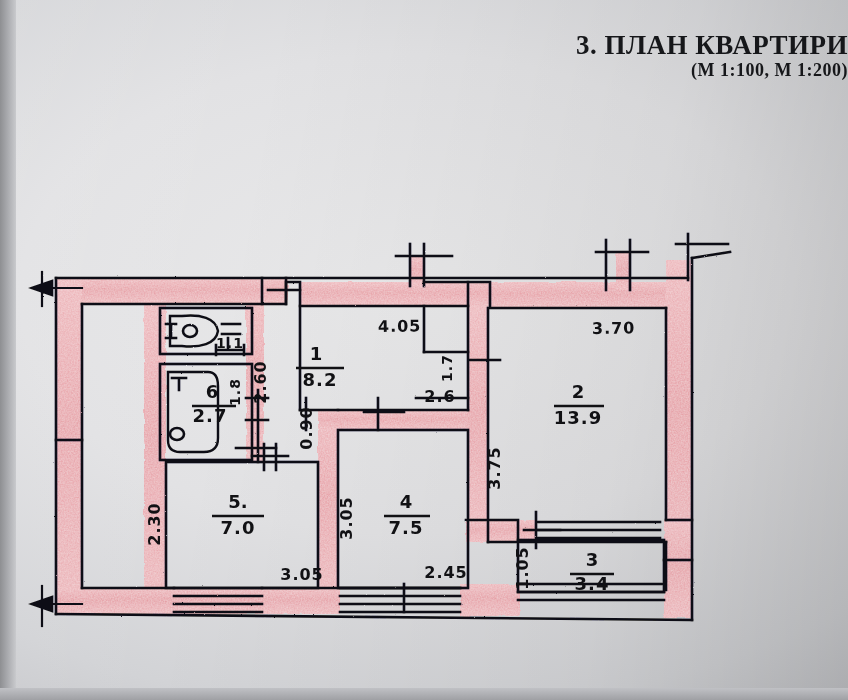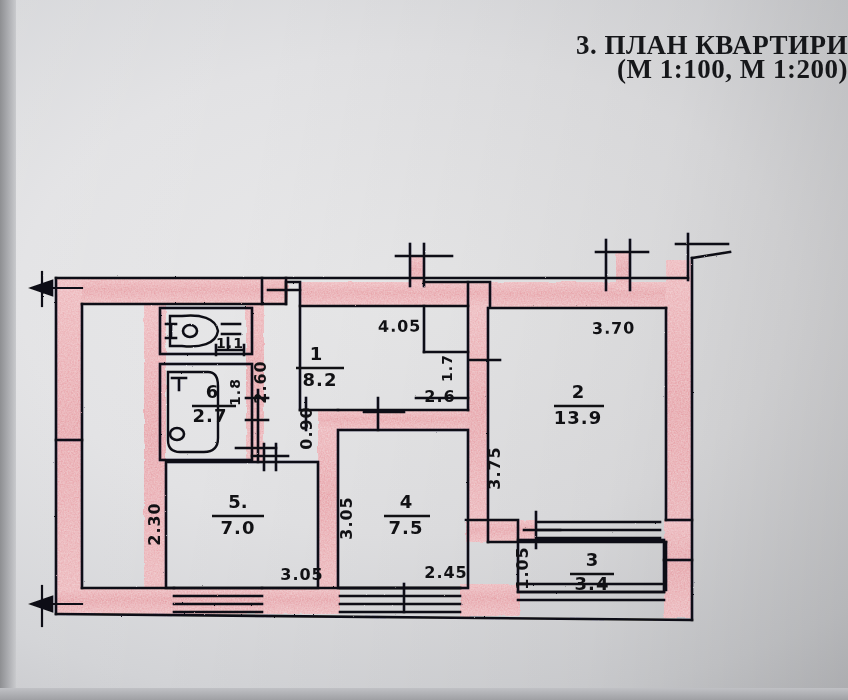--- a/index.html
+++ b/index.html
@@ -43,21 +43,21 @@
   
   .title {
     position: absolute;
     left: 0; right: 0;
     text-align: right;
     font-weight: bold;
     color: #16171a;
     letter-spacing: 0.5px;
   }
   #title-line1 { top: 30px; font-size: 27px; }
-  #title-line2 { top: 54px; font-size: 27px; }
+  #title-line2 { top: 60px; font-size: 18px; }
 
   
   #plan {
     position: absolute;
     left: 0; top: 0;
     width: 848px; height: 700px;
   }
   .hand {
     font-family: "DejaVu Sans", sans-serif;
     font-weight: bold;

